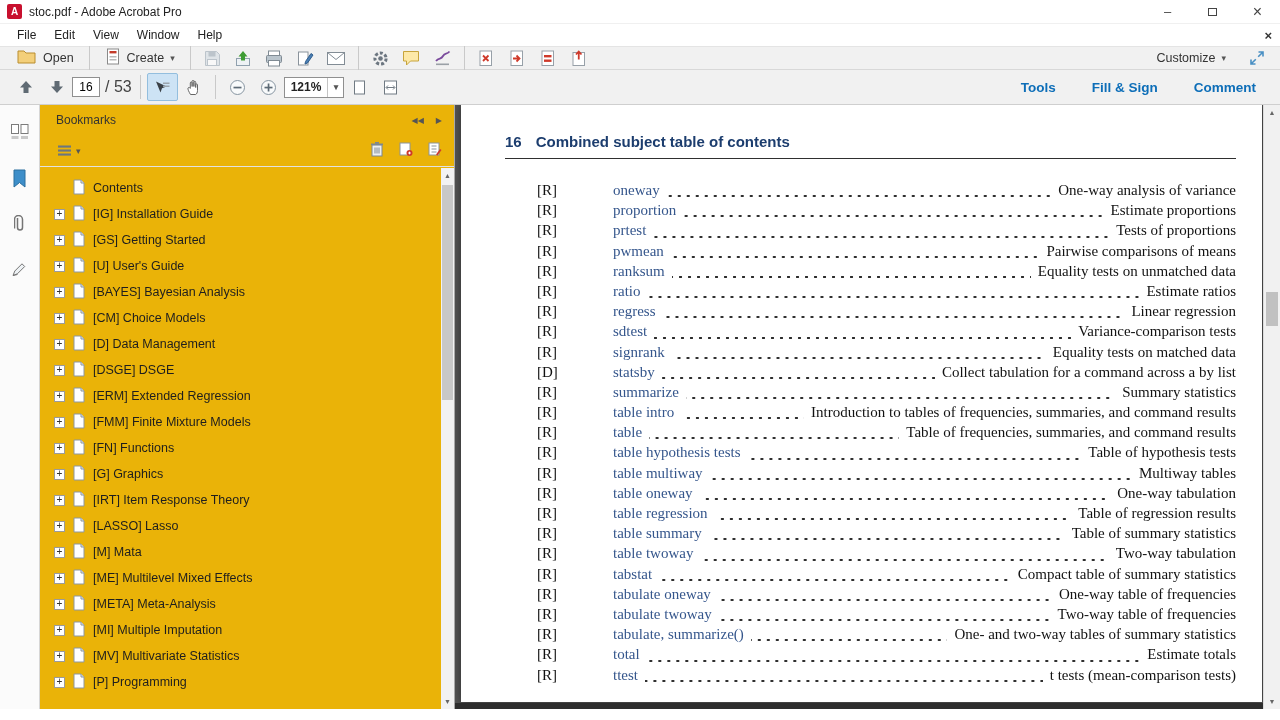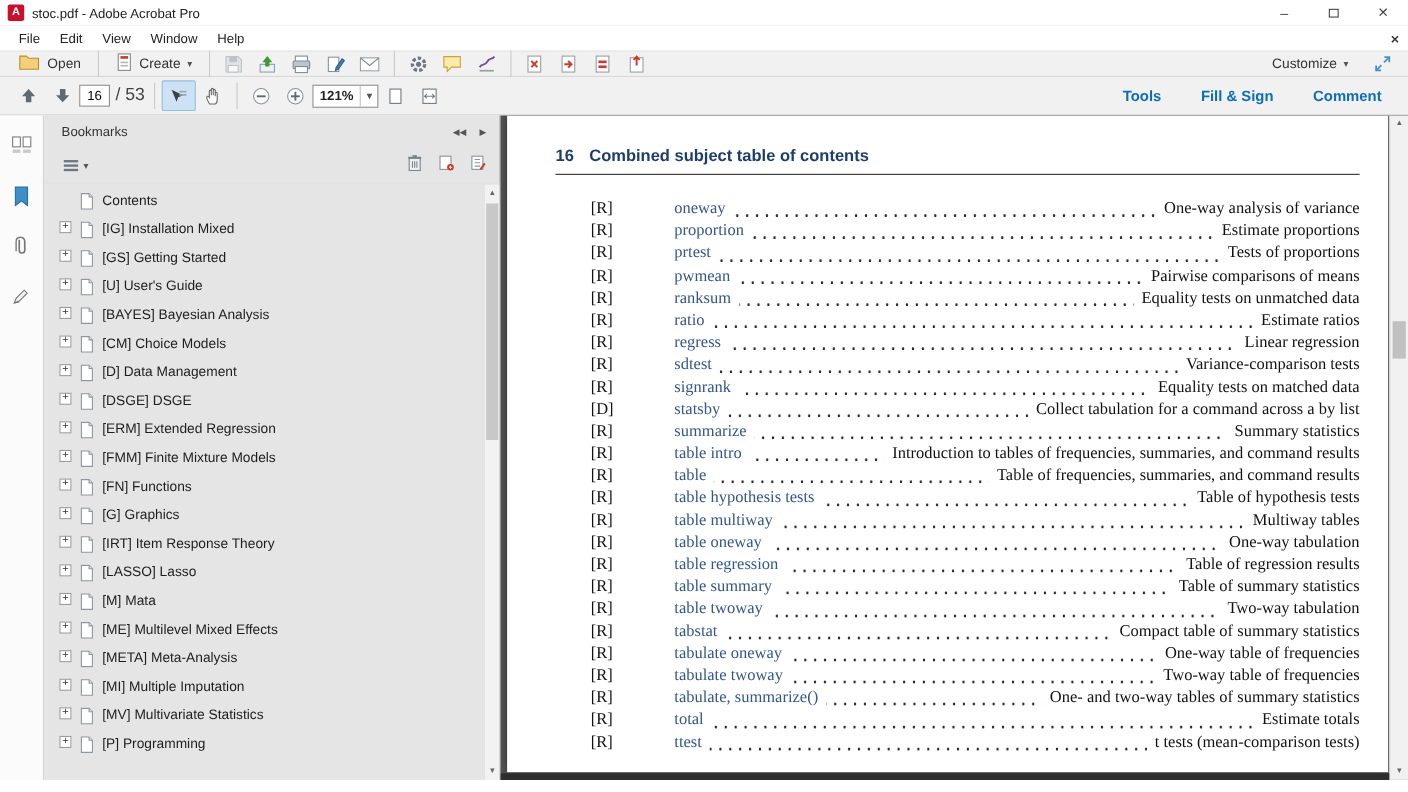--- a/index.html
+++ b/index.html
@@ -32,27 +32,27 @@
   .combo .val { padding:0 6px; min-width:36px; }
   .combo .caret-cell { width:16px; height:100%; border-left:1px solid #c4c4c4; display:flex; align-items:center; justify-content:center; }
   .tool-active { background:#cde3f5; border:1px solid #93bede; }
   .right-links { margin-left:auto; display:flex; gap:36px; padding-right:14px; font-size:13.5px; font-weight:600; color:var(--accent,#0d6eb8); }
 
   
   .workspace { display:flex; height:604px; }
   .nav-strip { width:40px; background:#fbfbfb; border-right:1px solid #d6d6d6; display:flex; flex-direction:column; align-items:center; padding-top:14px; gap:20px; flex:none; }
   .strip-btn { width:26px; height:26px; display:flex; align-items:center; justify-content:center; border-radius:2px; }
 
-  .bookmarks-panel { width:415px; background:#e5e5e5; border-right:1px solid #a9a9a9; display:flex; flex-direction:column; position:relative; flex:none; }
+  .bookmarks-panel { width:415px; background:#eab308; border-right:1px solid #a9a9a9; display:flex; flex-direction:column; position:relative; flex:none; }
   .panel-header { height:30px; display:flex; align-items:center; padding:0 12px 0 16px; font-size:12px; color:#333; }
   .panel-header-btns { margin-left:auto; display:flex; gap:12px; font-size:8px; color:#555; }
   .panel-toolbar { height:32px; display:flex; align-items:center; padding:0 12px; border-bottom:1px solid #e2e2e2; }
   .panel-toolbar-right { margin-left:auto; display:flex; gap:14px; align-items:center; }
   .bookmark-list { flex:1; overflow:hidden; padding-top:8px; }
-  .bookmark-item { height:26px; display:flex; padding-left:14px; gap:7px; font-size:12.5px; color:#1e1e1e; white-space:nowrap; }
+  .bookmark-item { height:26px; display:flex; align-items:center; padding-left:14px; gap:7px; font-size:12.5px; color:#1e1e1e; white-space:nowrap; }
   .expander { width:11px; height:11px; border:1px solid #9b9b9b; background:#fff; font-size:10px; line-height:8px; text-align:center; color:#333; flex:none; }
   .expander:empty { visibility:hidden; }
   .panel-scrollbar { position:absolute; right:0; top:63px; bottom:0; width:13px; background:#f2f2f2; display:flex; flex-direction:column; align-items:center; }
   .panel-scrollbar .track { flex:1; width:100%; position:relative; }
   .panel-scrollbar .thumb { position:absolute; top:2px; left:1px; right:1px; height:42%; background:#c8c8c8; }
   .sb-arrow { font-size:7px; color:#666; padding:4px 0; }
 
   .doc-area { flex:1; background:var(--doc-bg,#535353); position:relative; overflow:hidden; }
   .doc-area::after { content:''; position:absolute; left:0; right:17px; bottom:0; height:6px; background:#2d2d2d; }
   .page { position:absolute; left:6px; top:0; width:801px; bottom:7px; background:#fff; box-shadow:0 0 8px rgba(0,0,0,0.45); overflow:hidden; }
@@ -347,21 +347,21 @@
             </svg></span>
           <span>Contents</span>
         </div>
 
         <div class="bookmark-item">
           <span class="expander">+</span>
           <span><svg width="14" height="16">
               <path d="M2 1 h7 l3 3 v11 H2 z" fill="#fff" stroke="#8d97a0"></path>
               <path d="M9 1 v3 h3" fill="#dfe6ec" stroke="#8d97a0"></path>
             </svg></span>
-          <span>[IG] Installation Mixed</span>
+          <span>[IG] Installation Guide</span>
         </div>
 
         <div class="bookmark-item">
           <span class="expander">+</span>
           <span><svg width="14" height="16">
               <path d="M2 1 h7 l3 3 v11 H2 z" fill="#fff" stroke="#8d97a0"></path>
               <path d="M9 1 v3 h3" fill="#dfe6ec" stroke="#8d97a0"></path>
             </svg></span>
           <span>[GS] Getting Started</span>
         </div>

